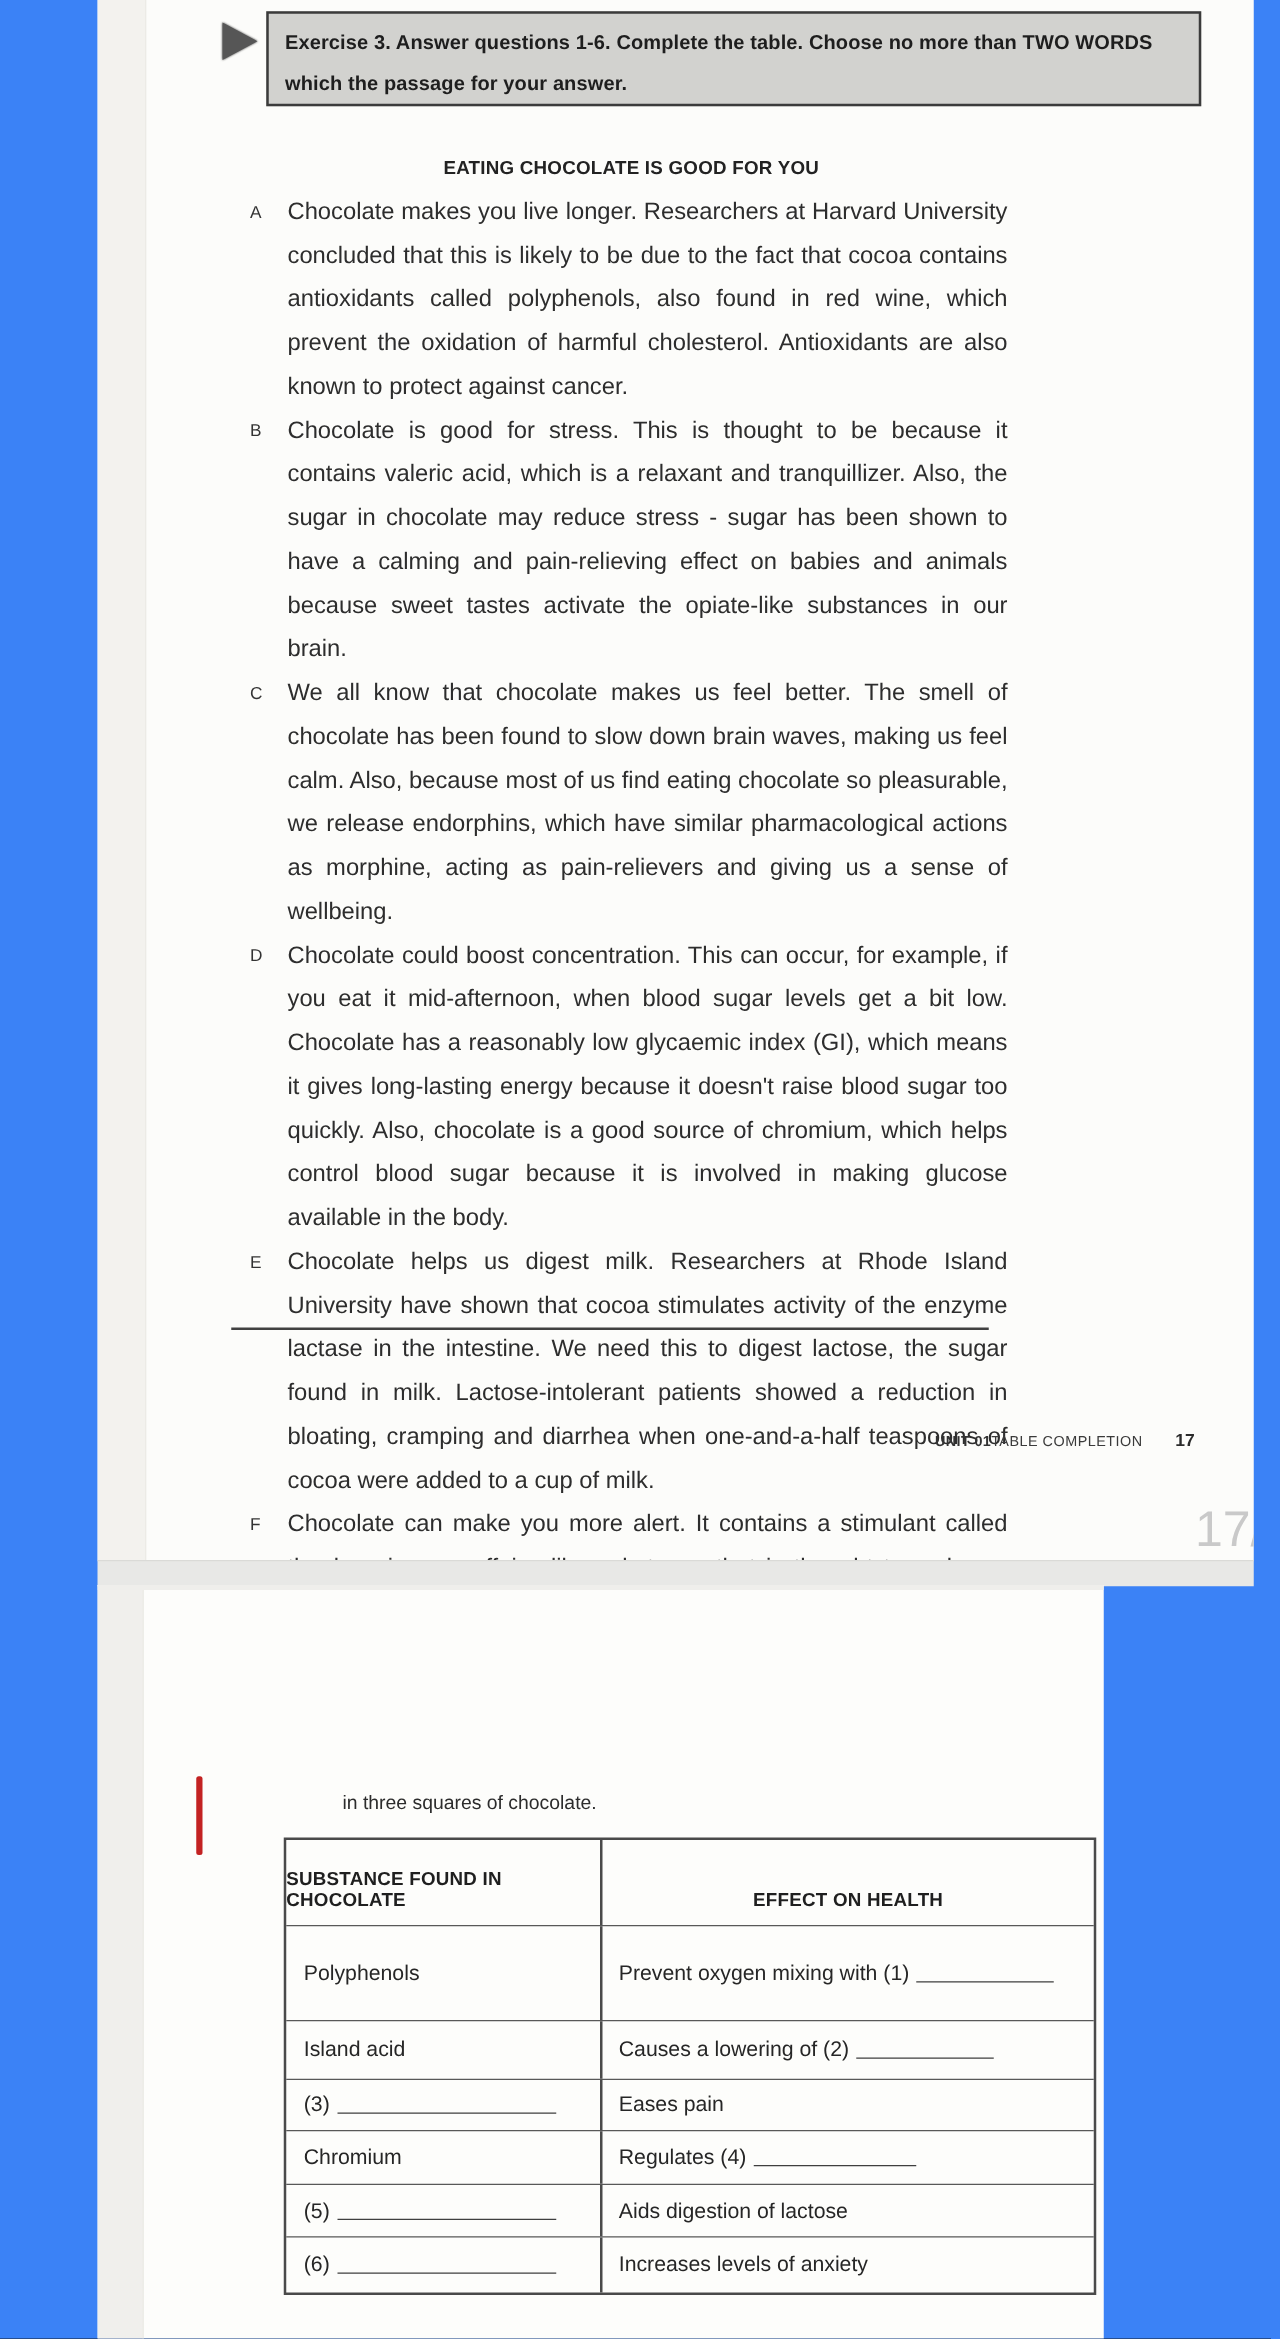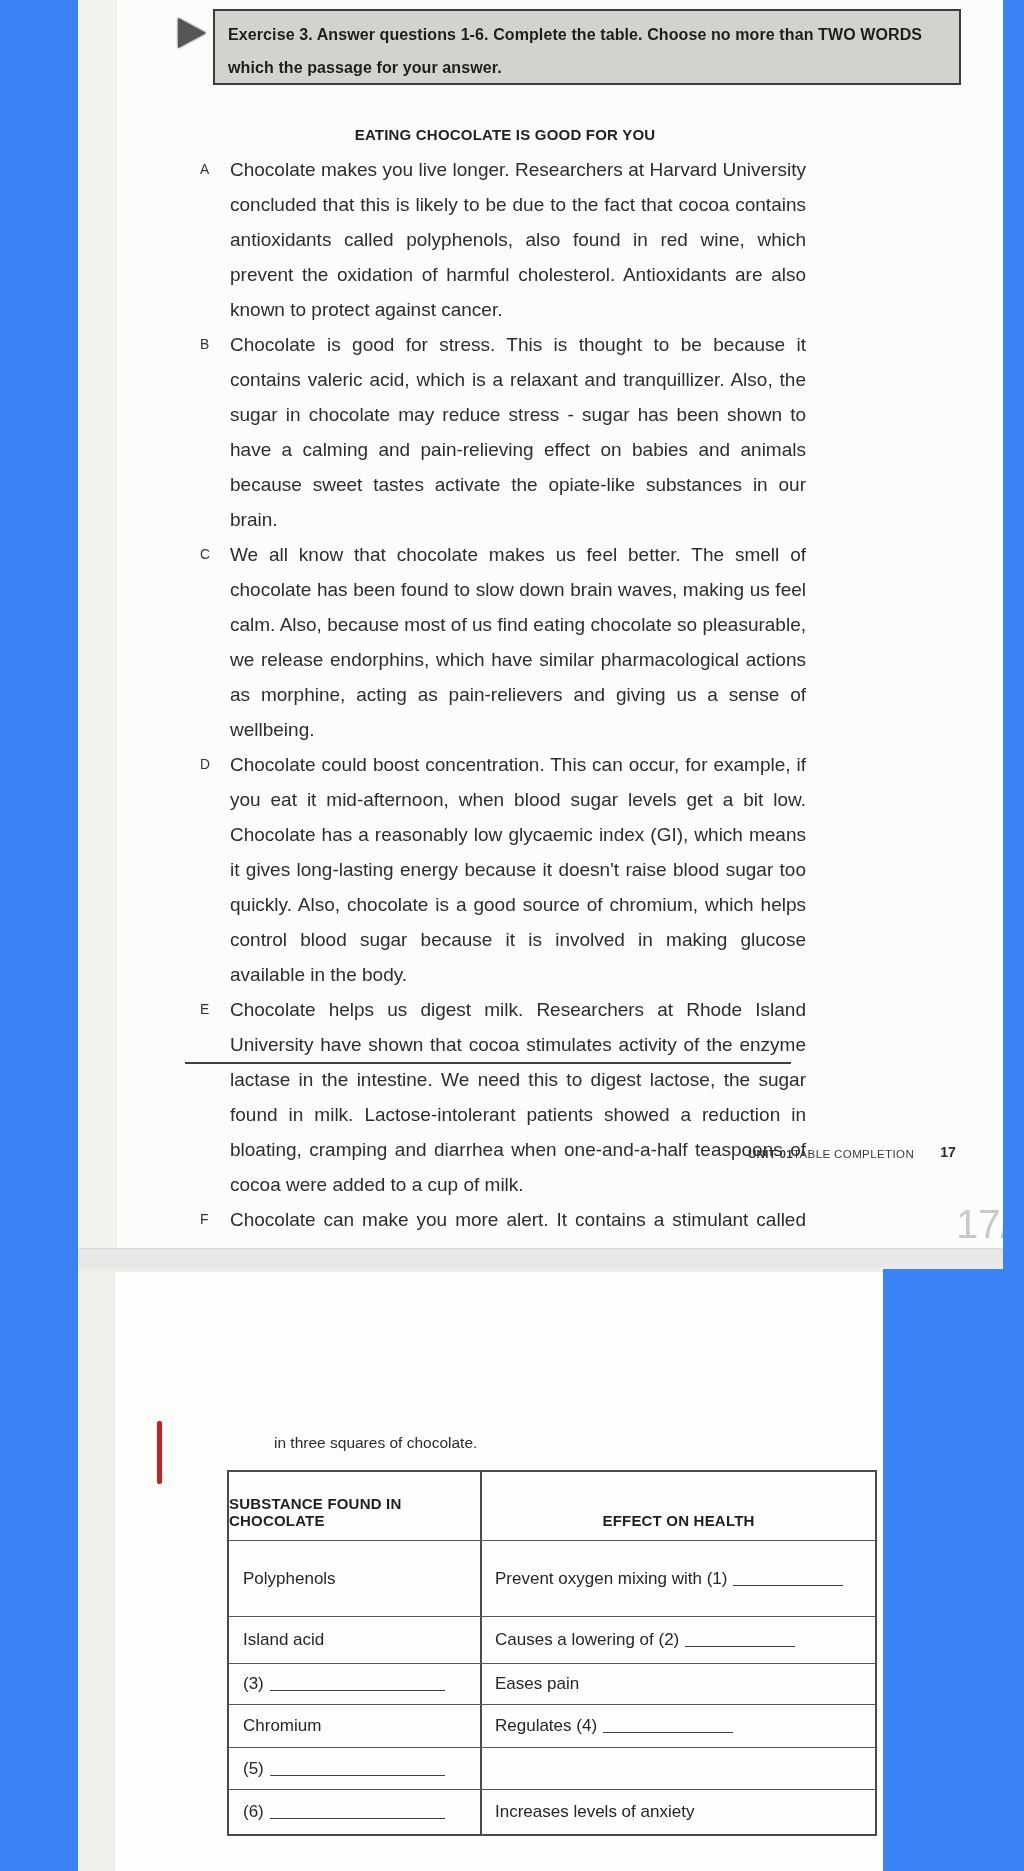--- a/index.html
+++ b/index.html
@@ -158,20 +158,24 @@
           <span>Regulates (4)</span>
           <span class="blank w130"></span>
         </div>
       </div>
 
       <div class="trow h42">
         <div class="tcell left">
           <span>(5)</span>
           <span class="blank w175"></span>
         </div>
+        <div class="tcell right">
+          <span>Aids digestion of lactose</span>
+
+        </div>
       </div>
 
       <div class="trow h45">
         <div class="tcell left">
           <span>(6)</span>
           <span class="blank w175"></span>
         </div>
         <div class="tcell right">
           <span>Increases levels of anxiety</span>
 

